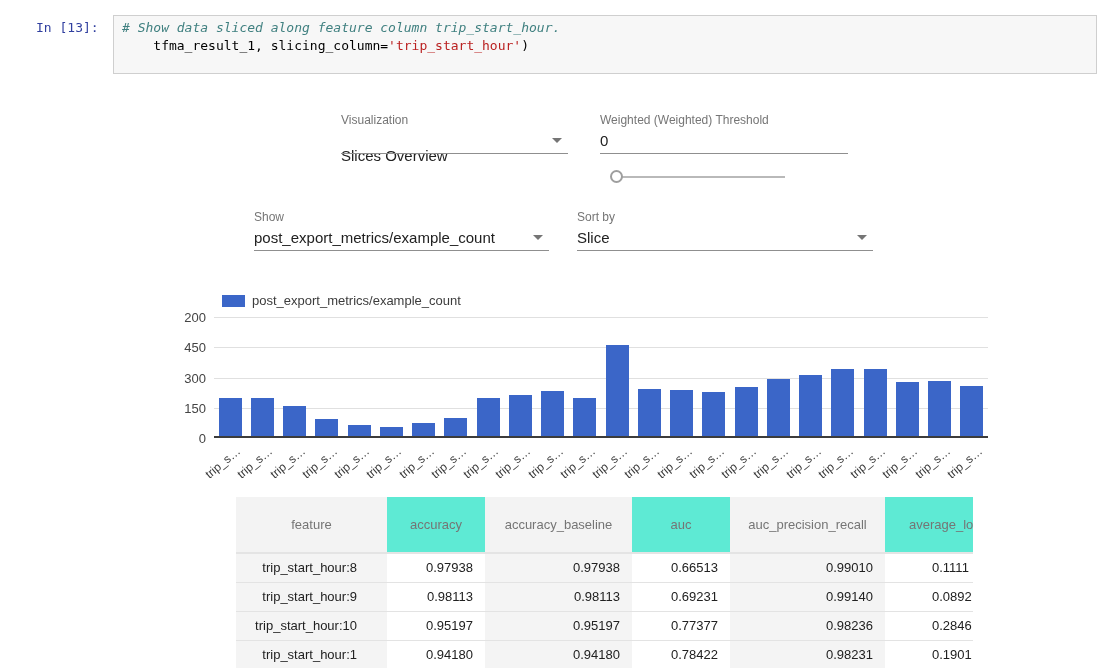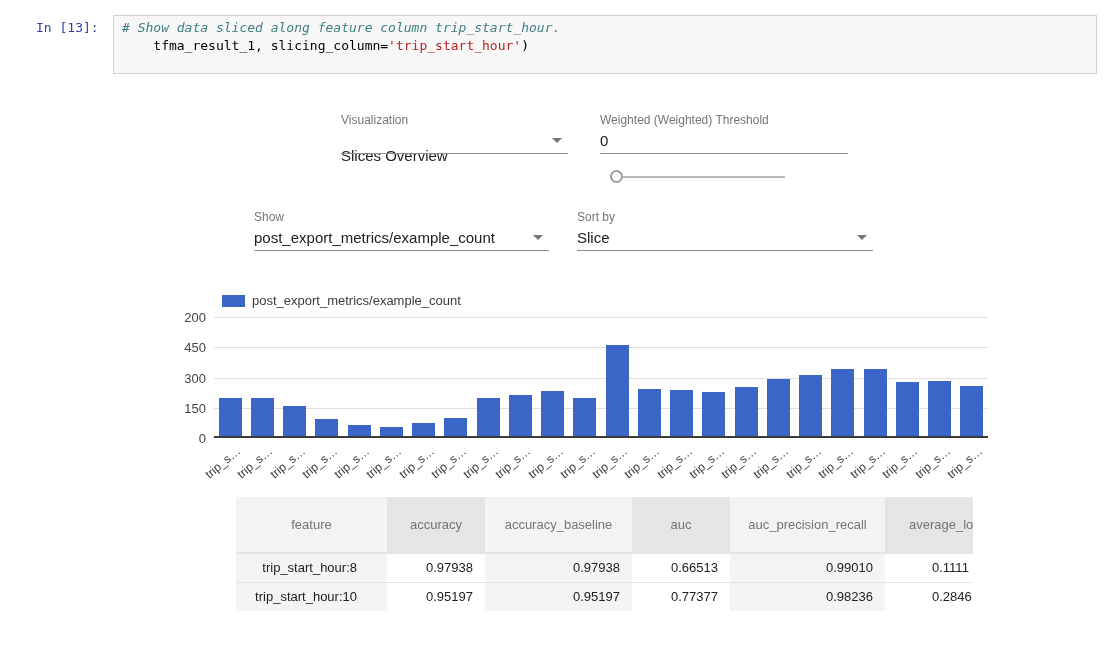--- a/index.html
+++ b/index.html
@@ -64,21 +64,21 @@
     height:56px; font-weight:normal; color:#757575; text-align:center;
     vertical-align:middle; border-bottom:2px solid #e4e4e4;
   }
   #metrics-table td {
     height:29px; color:#212121; text-align:right; padding-right:12px;
     vertical-align:middle;
   }
   #metrics-table tbody tr + tr td { border-top:1px solid #e3e3e3; }
   #metrics-table td.col-0 { padding-right:30px; }
   #metrics-table th.shade { background:#f3f3f3; }
-  #metrics-table th.plain { background:#e5e5e5; }
+  #metrics-table th.plain { background:#5eead4; }
   #metrics-table td.shade { background:#f4f4f4; }
   #metrics-table td.plain { background:#ffffff; }
   #metrics-table th.col-5 { text-align:left; padding-left:24px; }
   #metrics-table td.col-5 { text-align:left; padding-left:47px; padding-right:0; }
 </style>
 </head>
 <body>
 
 <div class="cell-prompt">In [13]:</div>
 <div class="code-box">
@@ -189,22 +189,38 @@
     <tbody>
         <tr>
           <td class="shade col-0">trip_start_hour:8</td>
           <td class="plain col-1">0.97938</td>
           <td class="shade col-2">0.97938</td>
           <td class="plain col-3">0.66513</td>
           <td class="shade col-4">0.99010</td>
           <td class="plain col-5">0.1111</td>
         </tr>
         <tr>
+          <td class="shade col-0">trip_start_hour:9</td>
+          <td class="plain col-1">0.98113</td>
+          <td class="shade col-2">0.98113</td>
+          <td class="plain col-3">0.69231</td>
+          <td class="shade col-4">0.99140</td>
+          <td class="plain col-5">0.0892</td>
+        </tr>
+        <tr>
           <td class="shade col-0">trip_start_hour:10</td>
           <td class="plain col-1">0.95197</td>
           <td class="shade col-2">0.95197</td>
           <td class="plain col-3">0.77377</td>
           <td class="shade col-4">0.98236</td>
           <td class="plain col-5">0.2846</td>
         </tr>
+        <tr>
+          <td class="shade col-0">trip_start_hour:1</td>
+          <td class="plain col-1">0.94180</td>
+          <td class="shade col-2">0.94180</td>
+          <td class="plain col-3">0.78422</td>
+          <td class="shade col-4">0.98231</td>
+          <td class="plain col-5">0.1901</td>
+        </tr>
       </tbody>
   </table>
 </div>
 
 </body></html>

